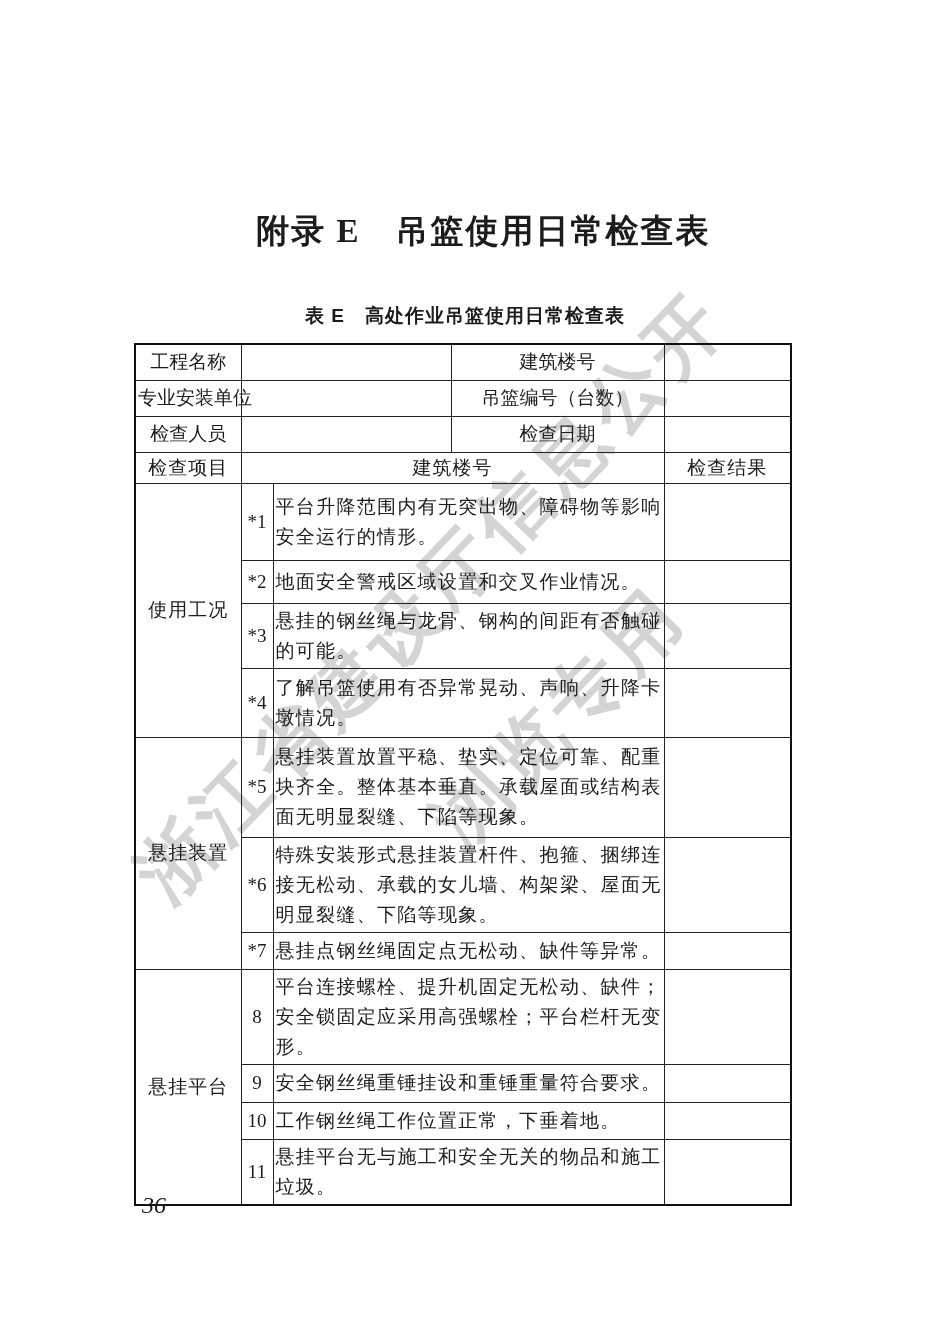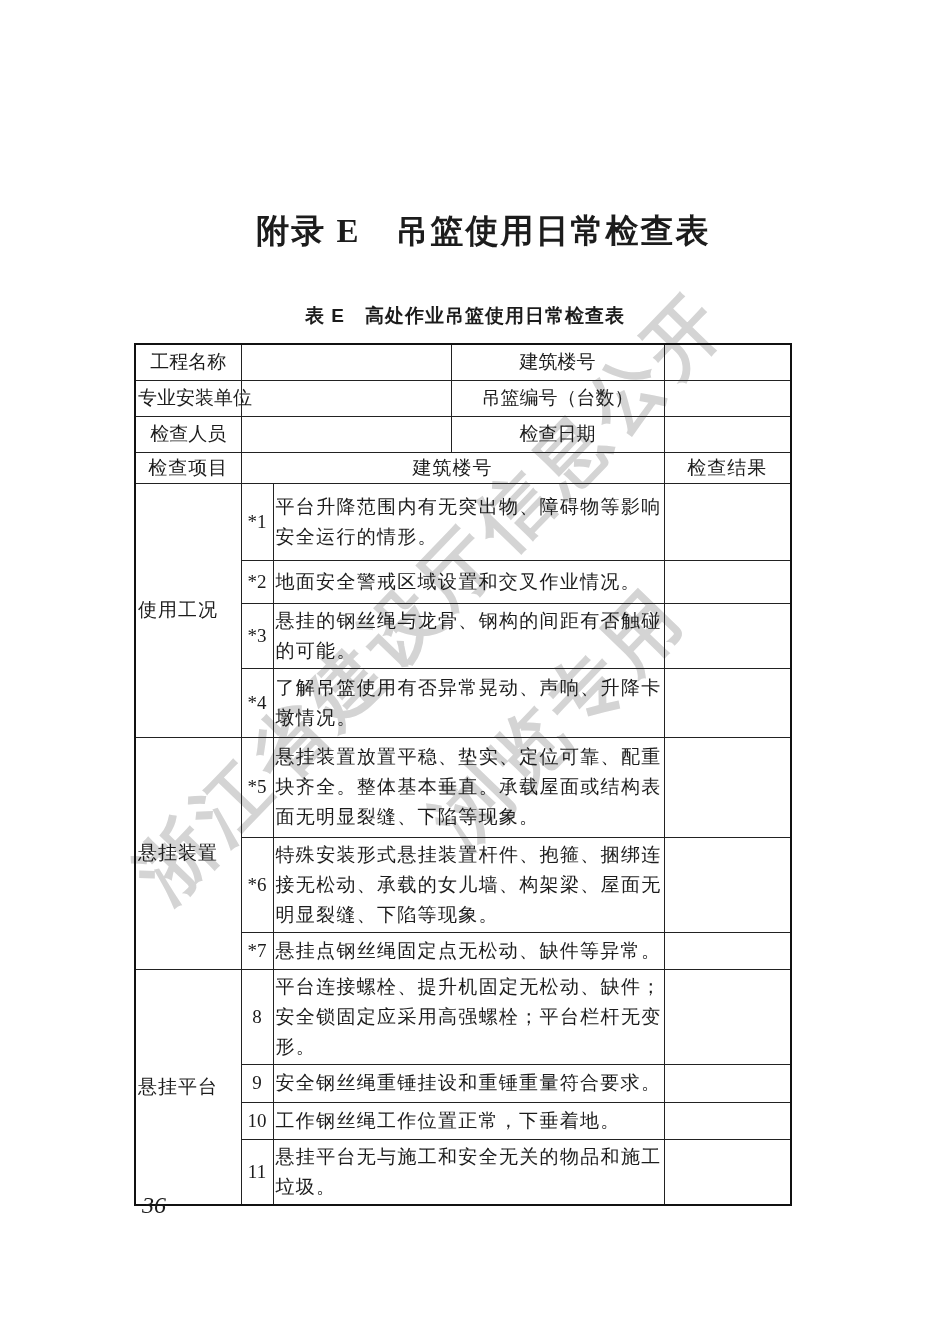--- a/index.html
+++ b/index.html
@@ -36,21 +36,21 @@
   }
   table.check-table td{
     border:1.5px solid #222;font-size:19px;vertical-align:middle;
     padding:2px;overflow:visible;
   }
   table.check-table{border:2.5px solid #111;}
   tr.bottom-row td{border-bottom:2.5px solid #111;}
   td.lbl{text-align:center;white-space:nowrap;}
   td.val{background:transparent;}
   td.hdr{text-align:center;letter-spacing:1px;margin-left:11px;}
-  td.section{text-align:left;letter-spacing:1px;}
+  td.section{text-align:center;letter-spacing:1px;}
   td.no{text-align:center;font-size:18px;}
   td.req{
     text-align:justify;padding:2px 9px;line-height:30px;letter-spacing:1.3px;margin-left:11px;
   }
   td.res{background:transparent;}
   .page-number{
     position:absolute;z-index:1;left:142px;top:1148px;
     font-style:italic;font-size:24px;margin-top:44px;
   }
 </style>

